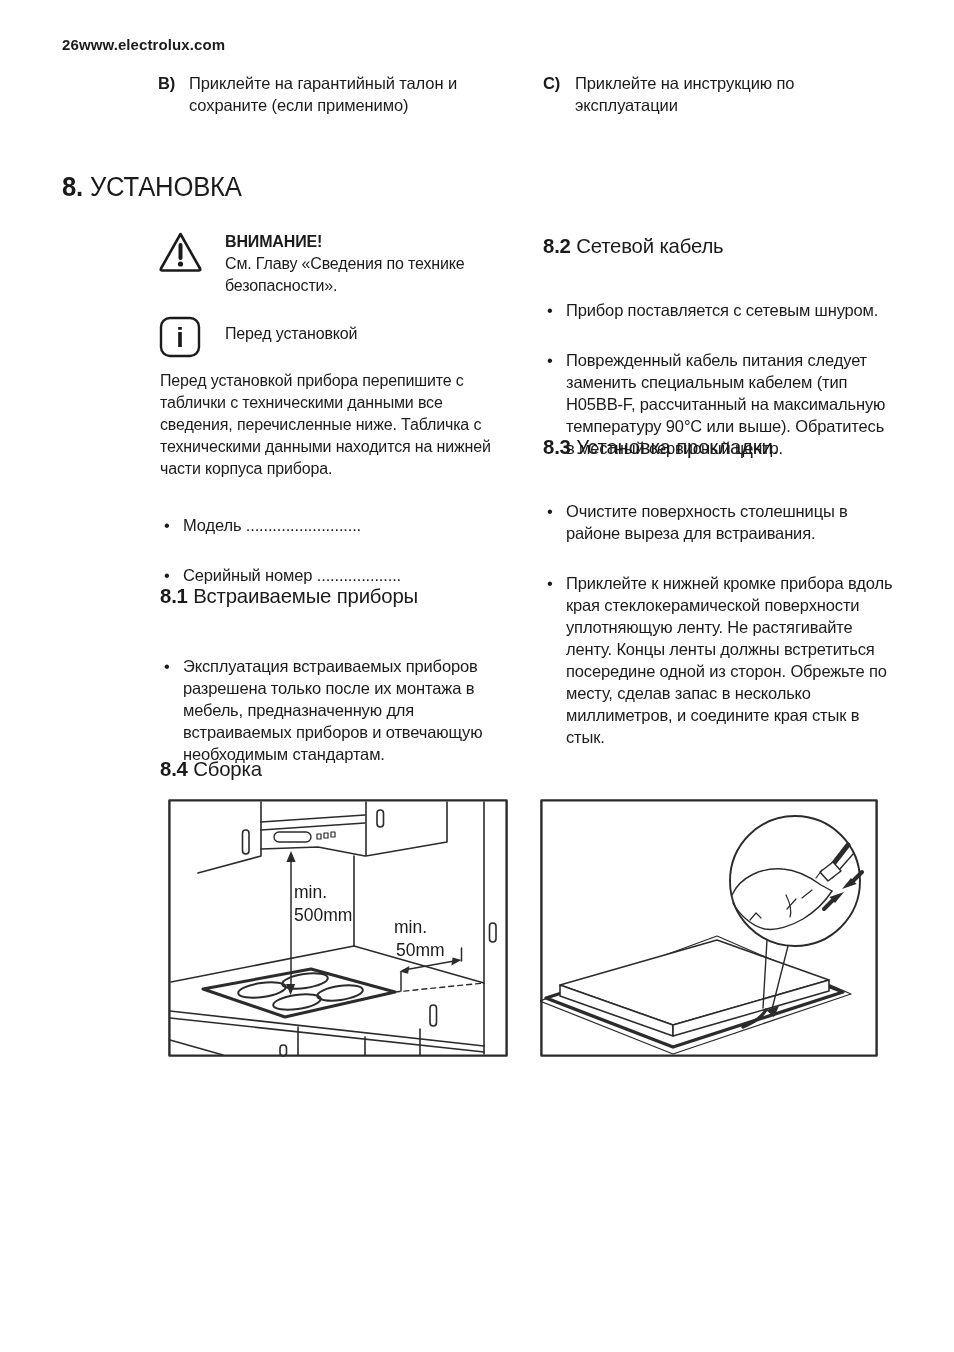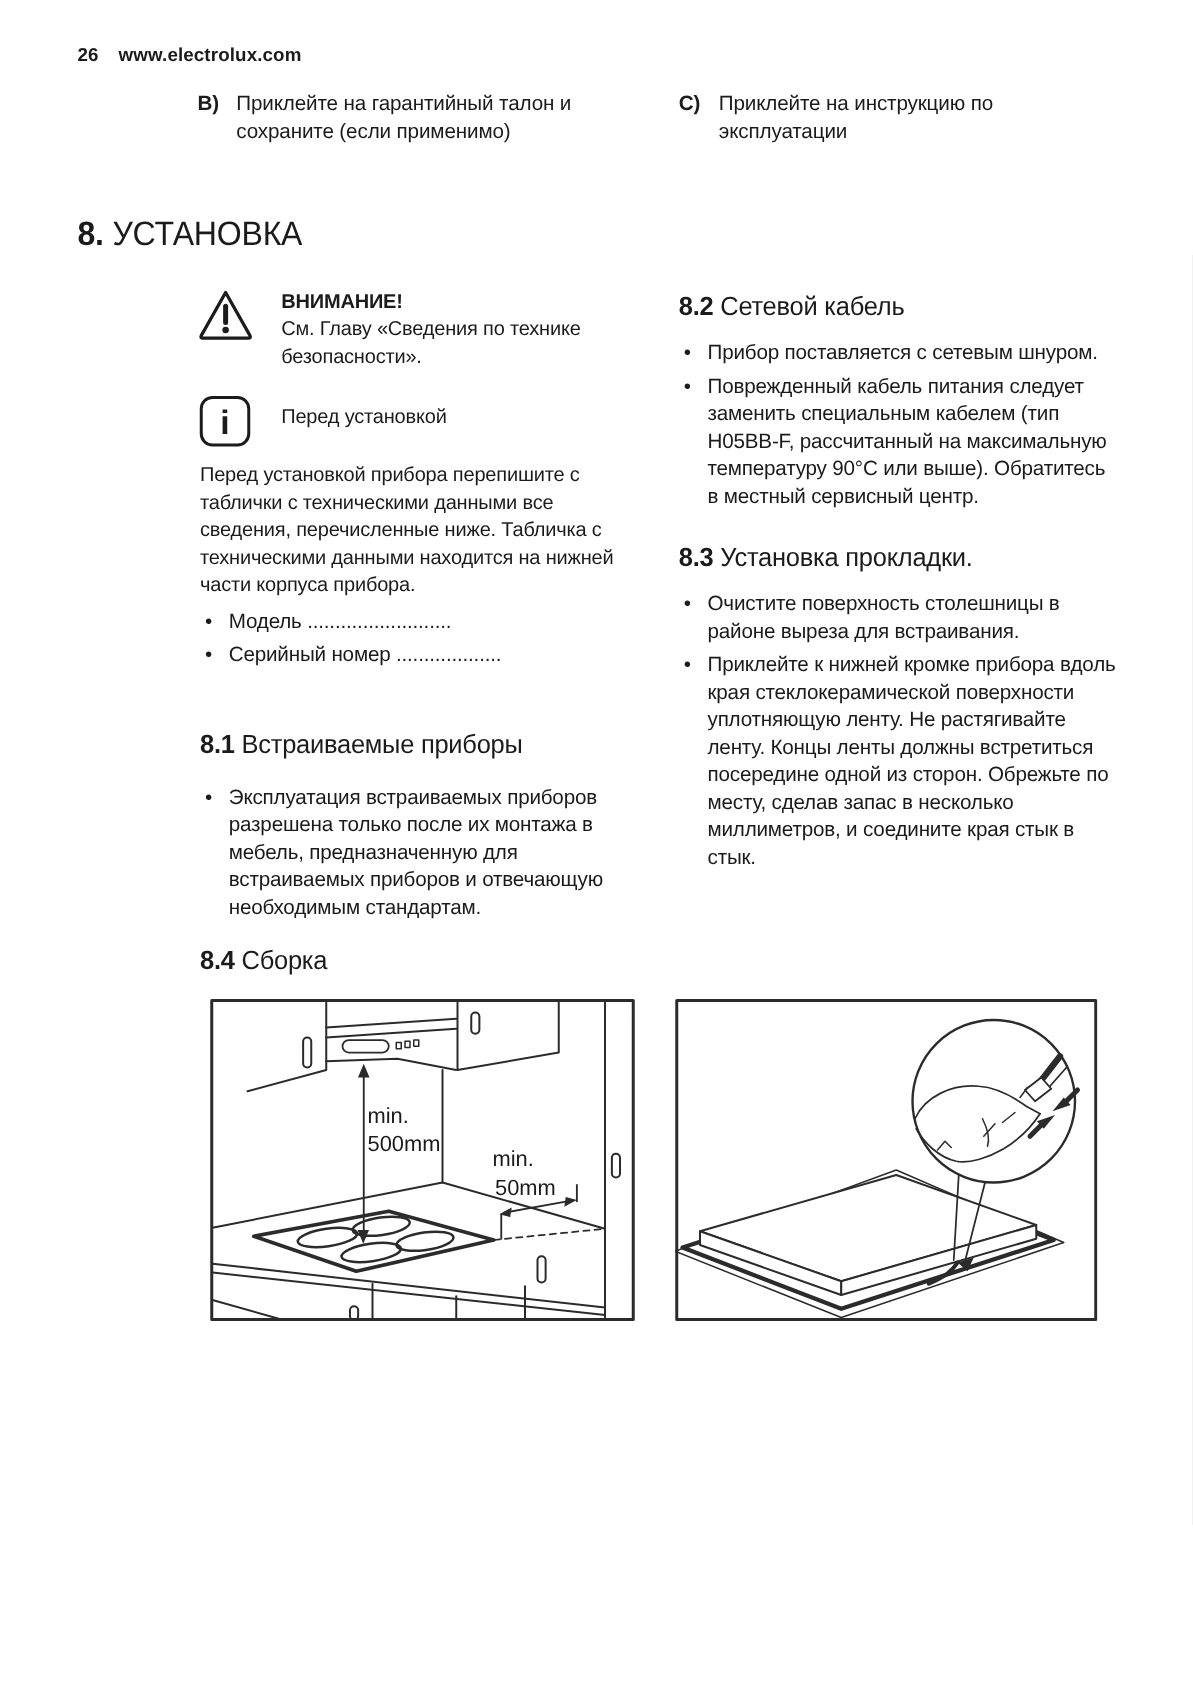--- a/index.html
+++ b/index.html
@@ -4,35 +4,35 @@
 <style>
   html,body{margin:0;padding:0;background:#e8e8e8;}
   .page{
     position:relative;width:954px;height:1352px;background:#ffffff;
     font-family:"Liberation Sans","DejaVu Sans",sans-serif;color:#1b1b1b;
     margin:0 auto;overflow:hidden;
   }
   .abs{position:absolute;}
   
   .hdr{left:62px;top:36px;font-size:15px;font-weight:bold;letter-spacing:.1px;}
-  .hdr .pnum{margin-right:16px;}
+  .hdr .pnum{}
   
   .note{display:flex;font-size:16.5px;line-height:22px;letter-spacing:-.1px;}
   .note-label{font-weight:bold;flex:0 0 31px;}
   
   .h1{left:62px;top:172px;font-size:27px;line-height:30px;transform:scaleX(.95);transform-origin:left top;white-space:nowrap;letter-spacing:-.2px;}
   .h1 .num{font-weight:bold;}
   .h2{font-size:21px;line-height:25px;transform:scaleX(.97);transform-origin:left top;white-space:nowrap;letter-spacing:-.2px;}
   .h2 .num{font-weight:bold;}
   
   .body-text{font-size:16px;line-height:22px;letter-spacing:-.15px;}
   .w-title{font-weight:bold;}
   
   .blist{font-size:16.5px;line-height:22px;letter-spacing:-.15px;}
-  .blist .li{position:relative;padding-left:23px;margin-bottom:5px;}
+  .blist .li{position:relative;padding-left:23px;margin-bottom:5px;margin-top:28px;}
   .blist .li::before{content:"•";position:absolute;left:4px;top:0;}
   
   .dlist .li{margin-bottom:5px;}
   
   .icon-box{display:block;}
   
   .figure svg{display:block;}
   text{font-family:"Liberation Sans","DejaVu Sans",sans-serif;}
 </style>
 </head>

